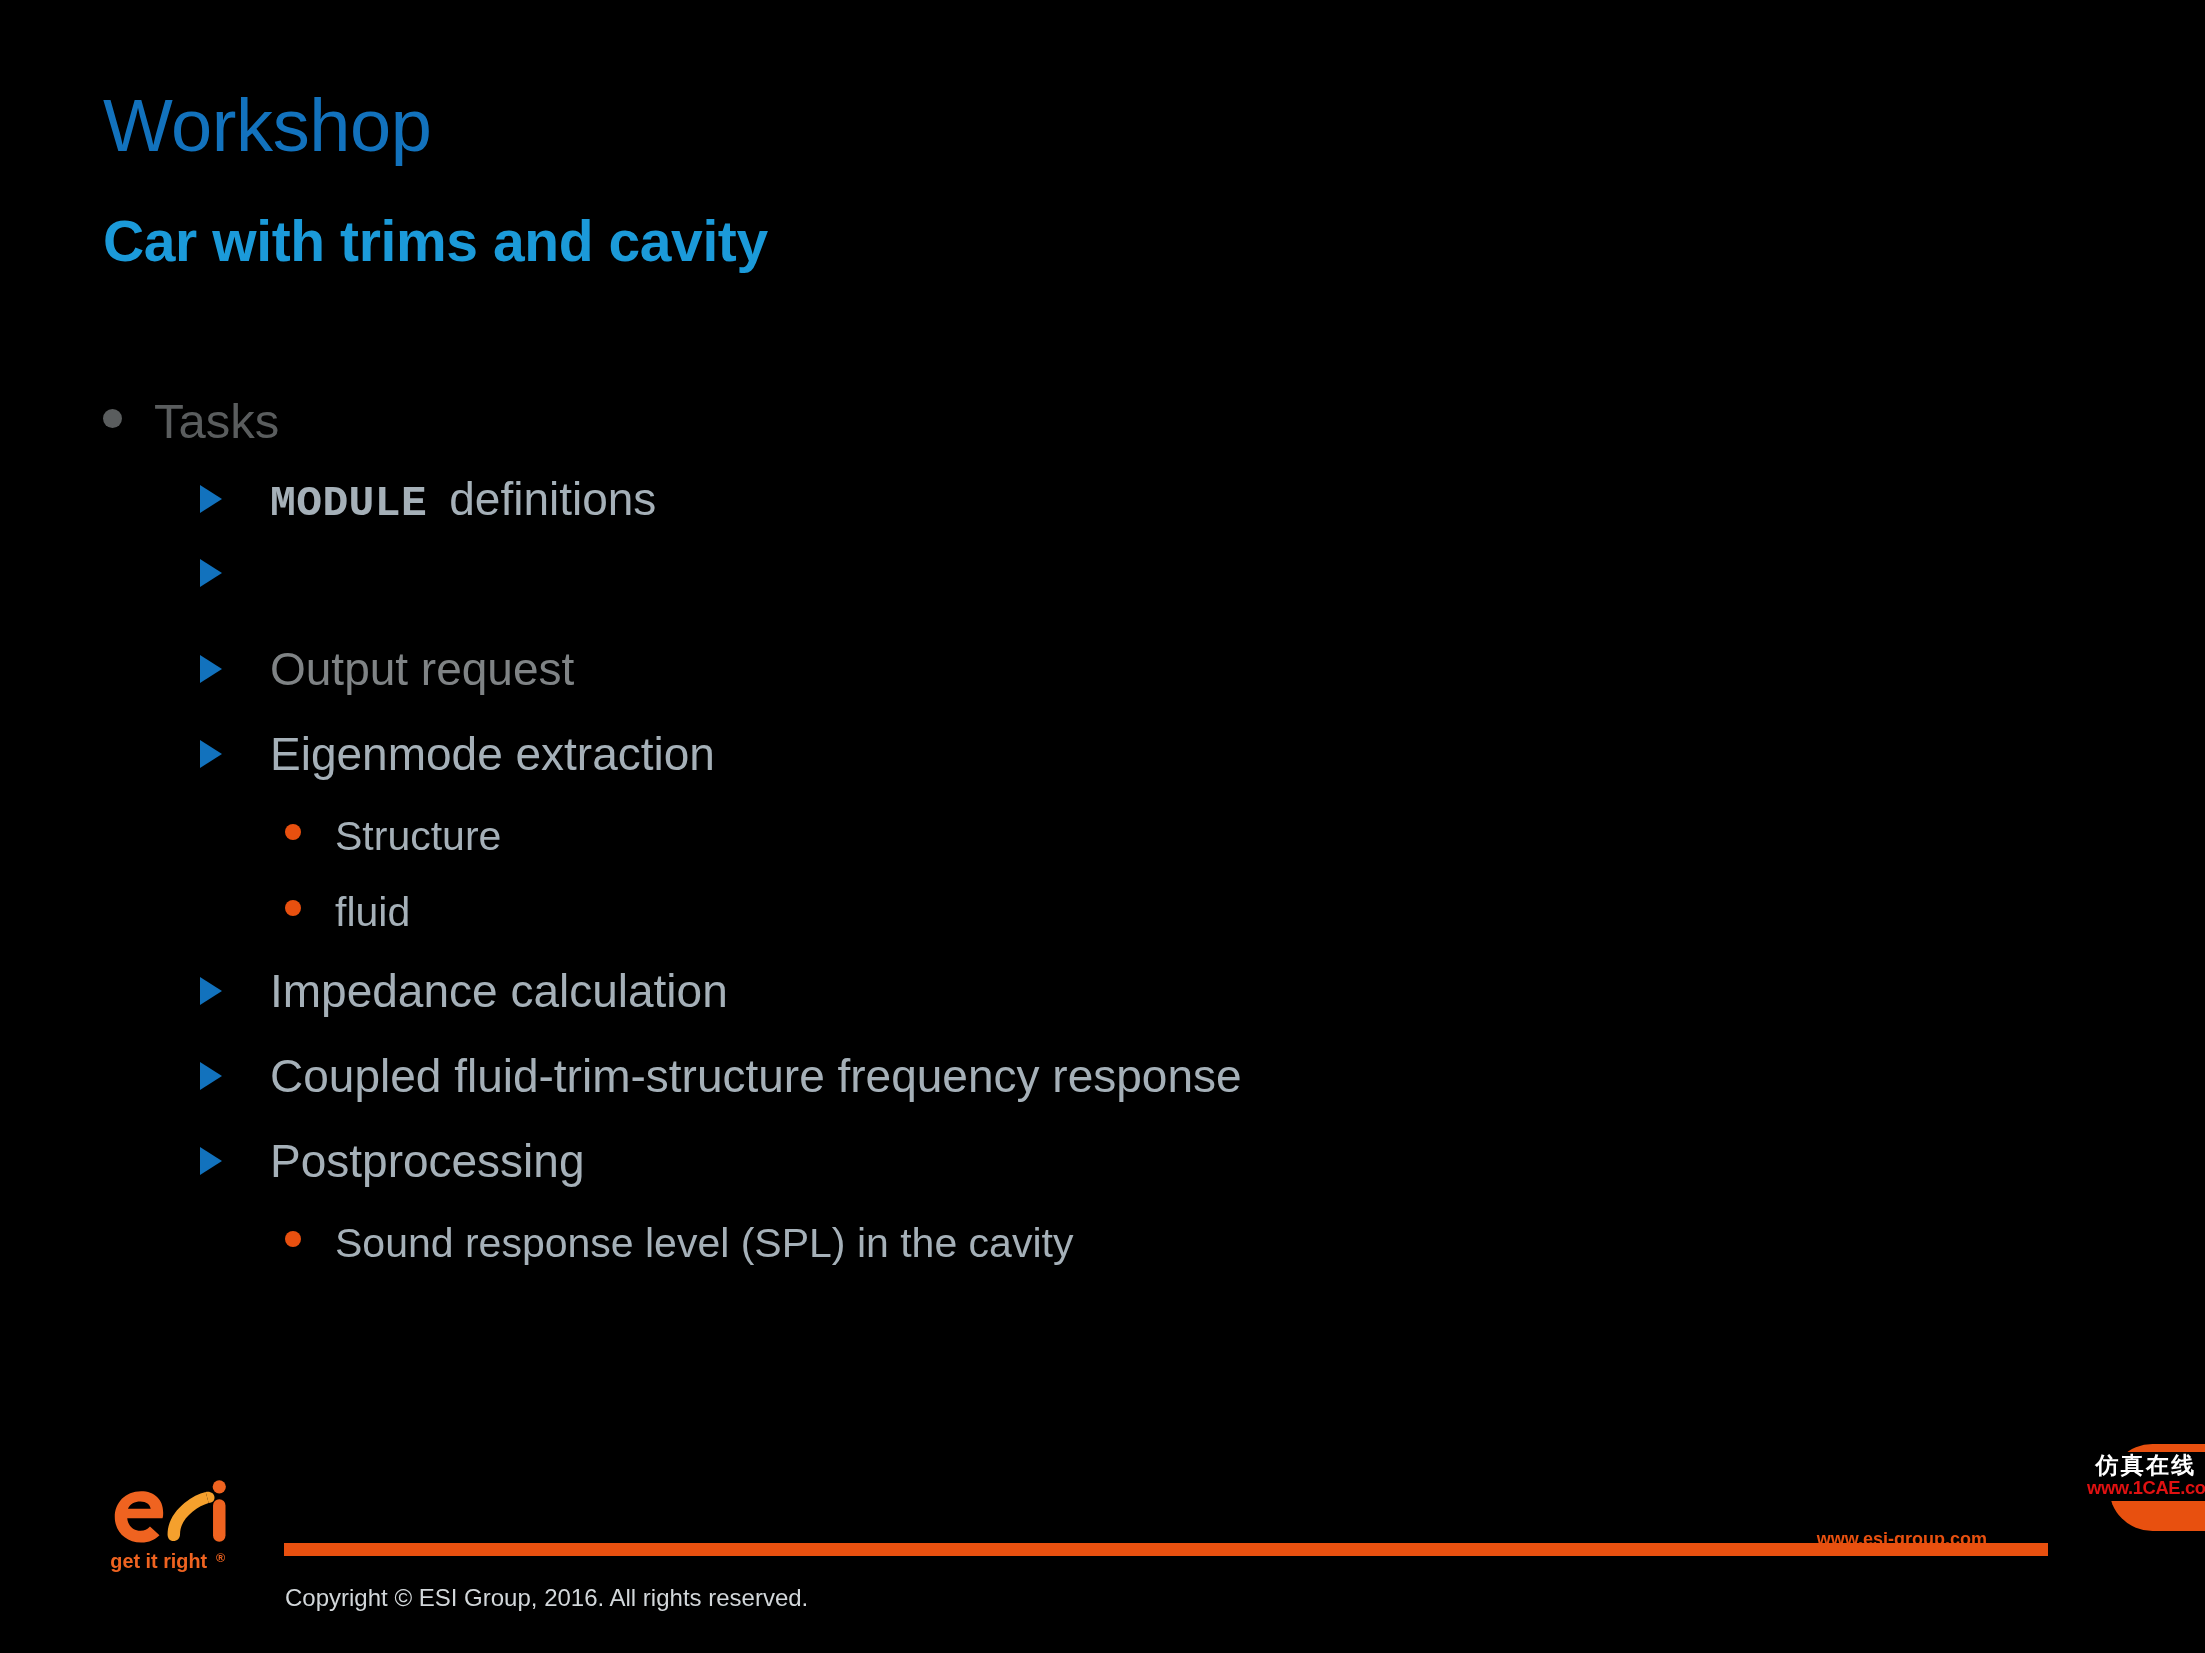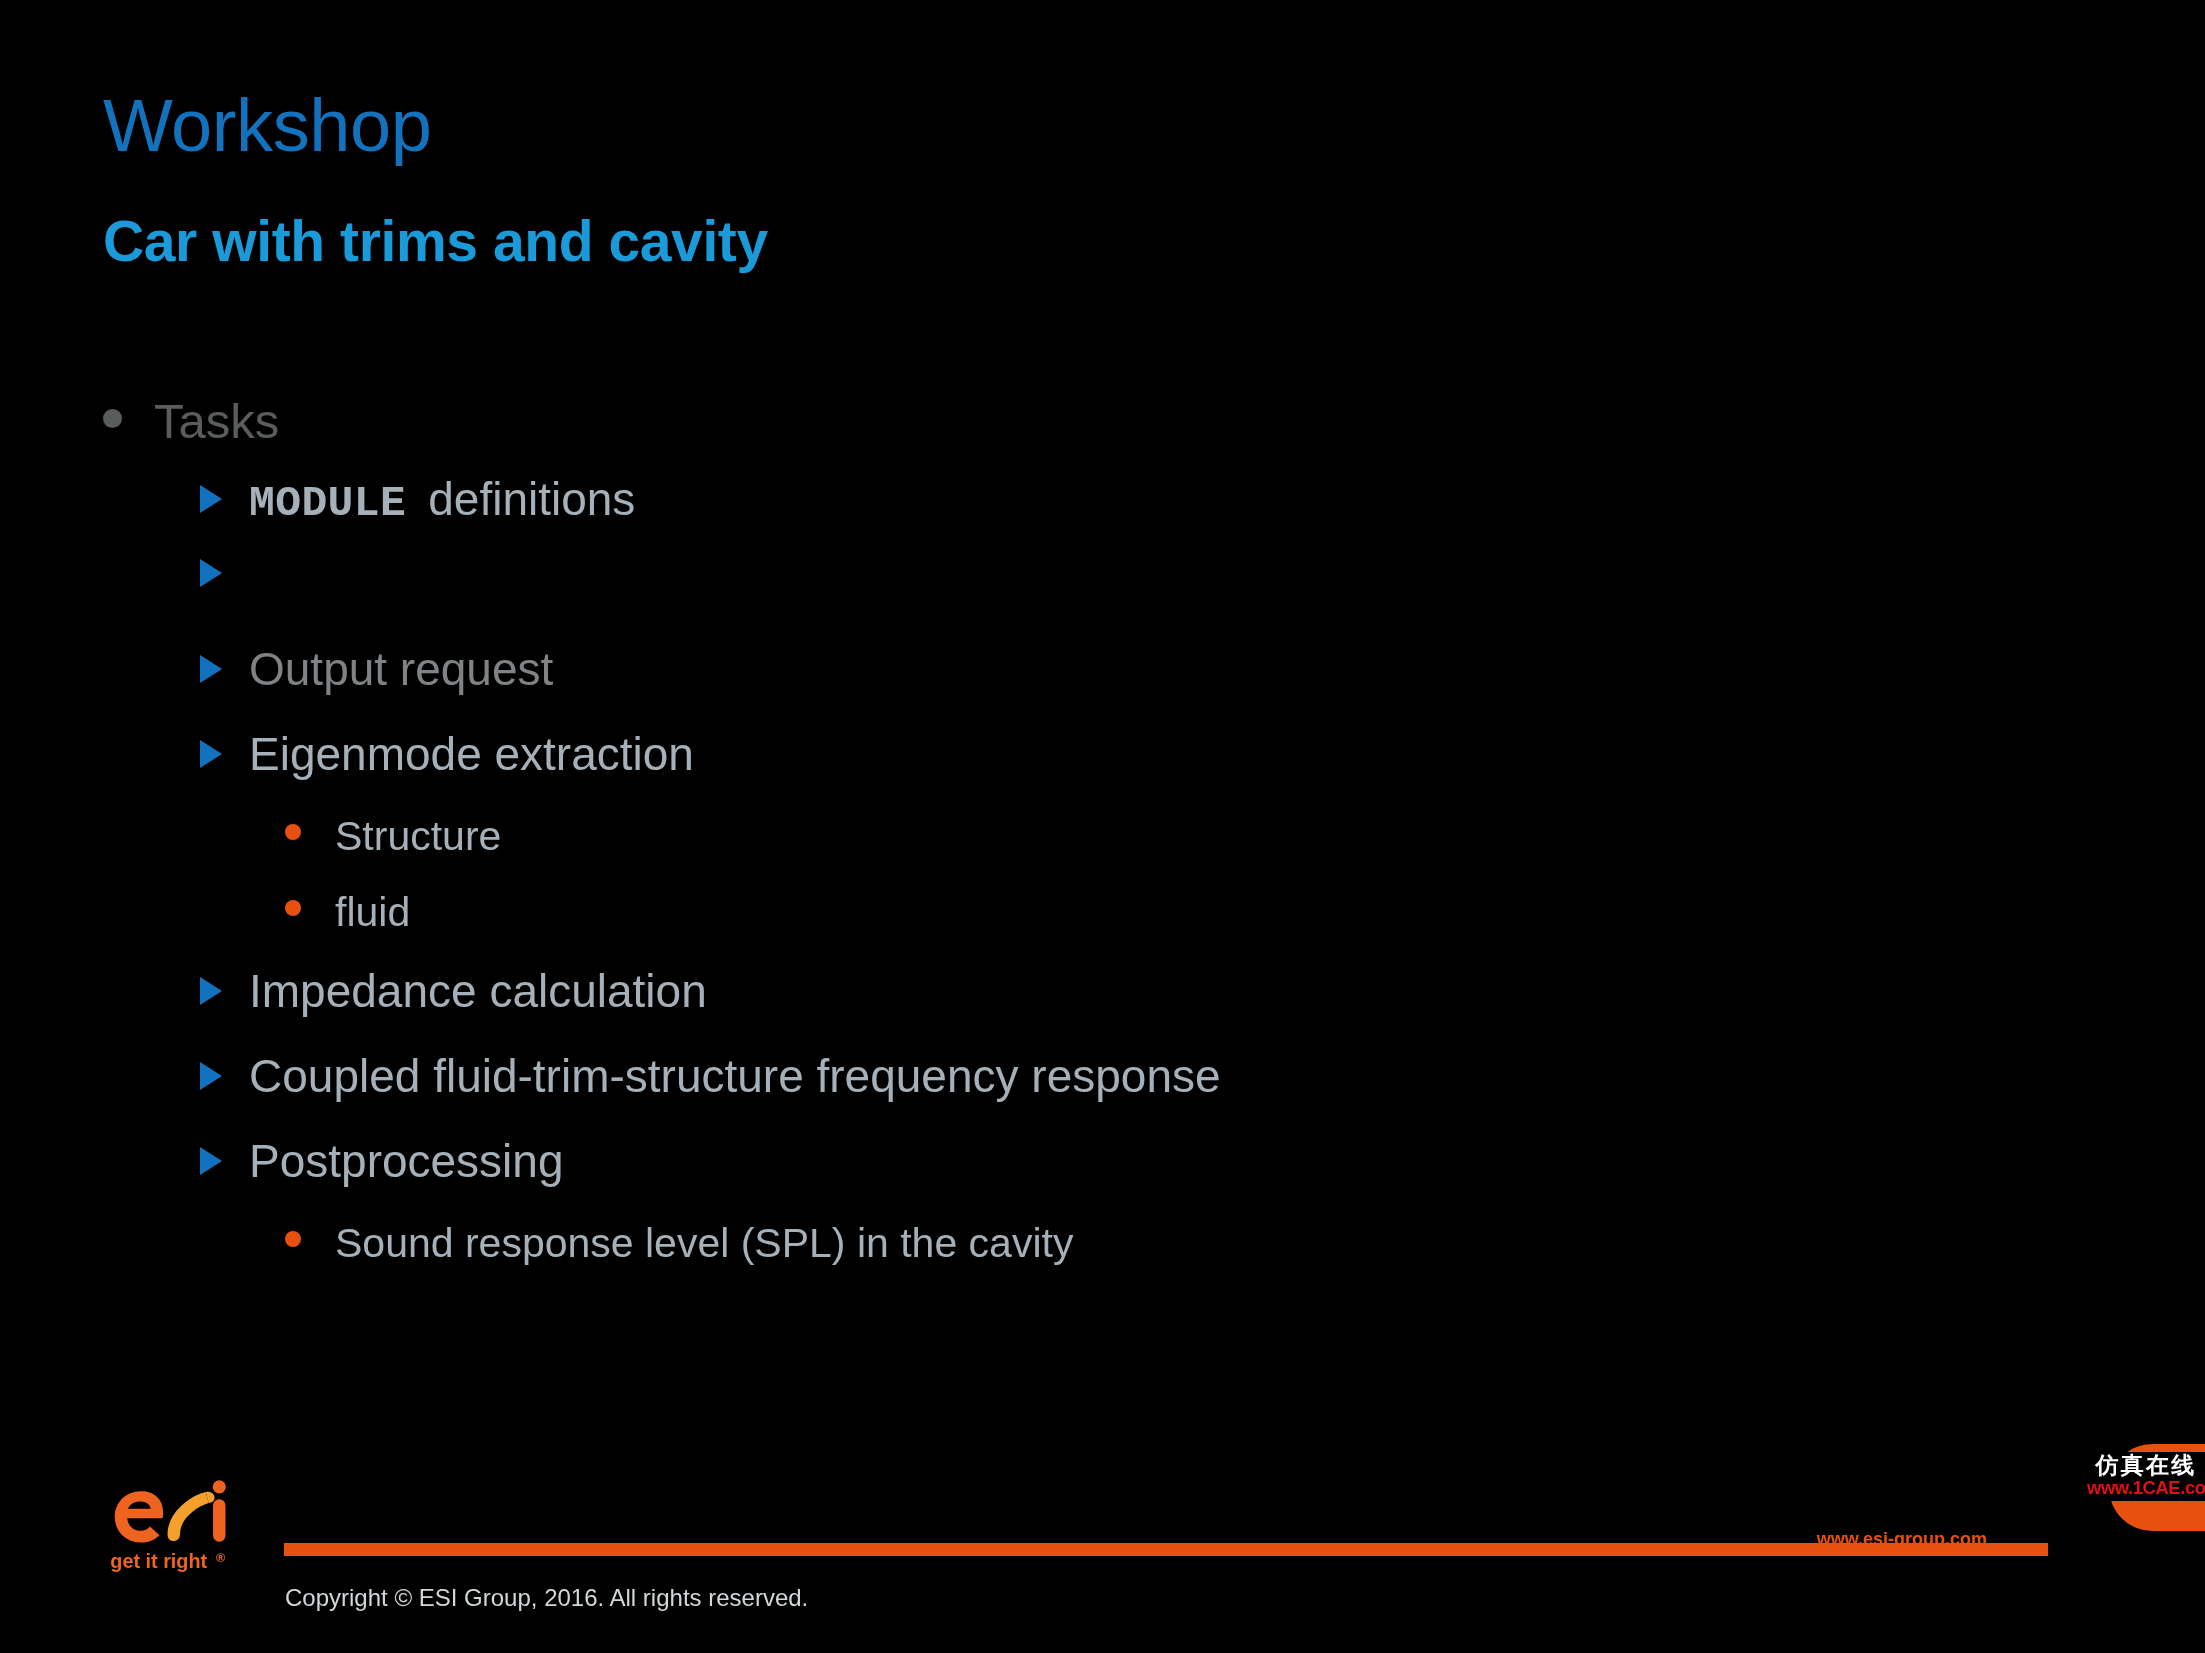--- a/index.html
+++ b/index.html
@@ -92,21 +92,21 @@
     height: 0;
     border-top: 14px solid transparent;
     border-bottom: 14px solid transparent;
     border-left: 22px solid #1272bd;
     display: inline-block;
     flex: 0 0 auto;
     position: relative;
     top: -2.2px;
   }
   .lvl2 .label {
-    margin-left: 27px;
+    margin-left: 48px;
     font-size: 46px;
     color: #a5b0b8;
     line-height: 1;
   }
   .lvl2.dim .label { color: #7f8385; }
   .lvl2.dim .tri { border-left-color: #1272bd; }
 
   .mono {
     font-family: "Liberation Mono", "DejaVu Sans Mono", monospace;
     font-weight: 700;

